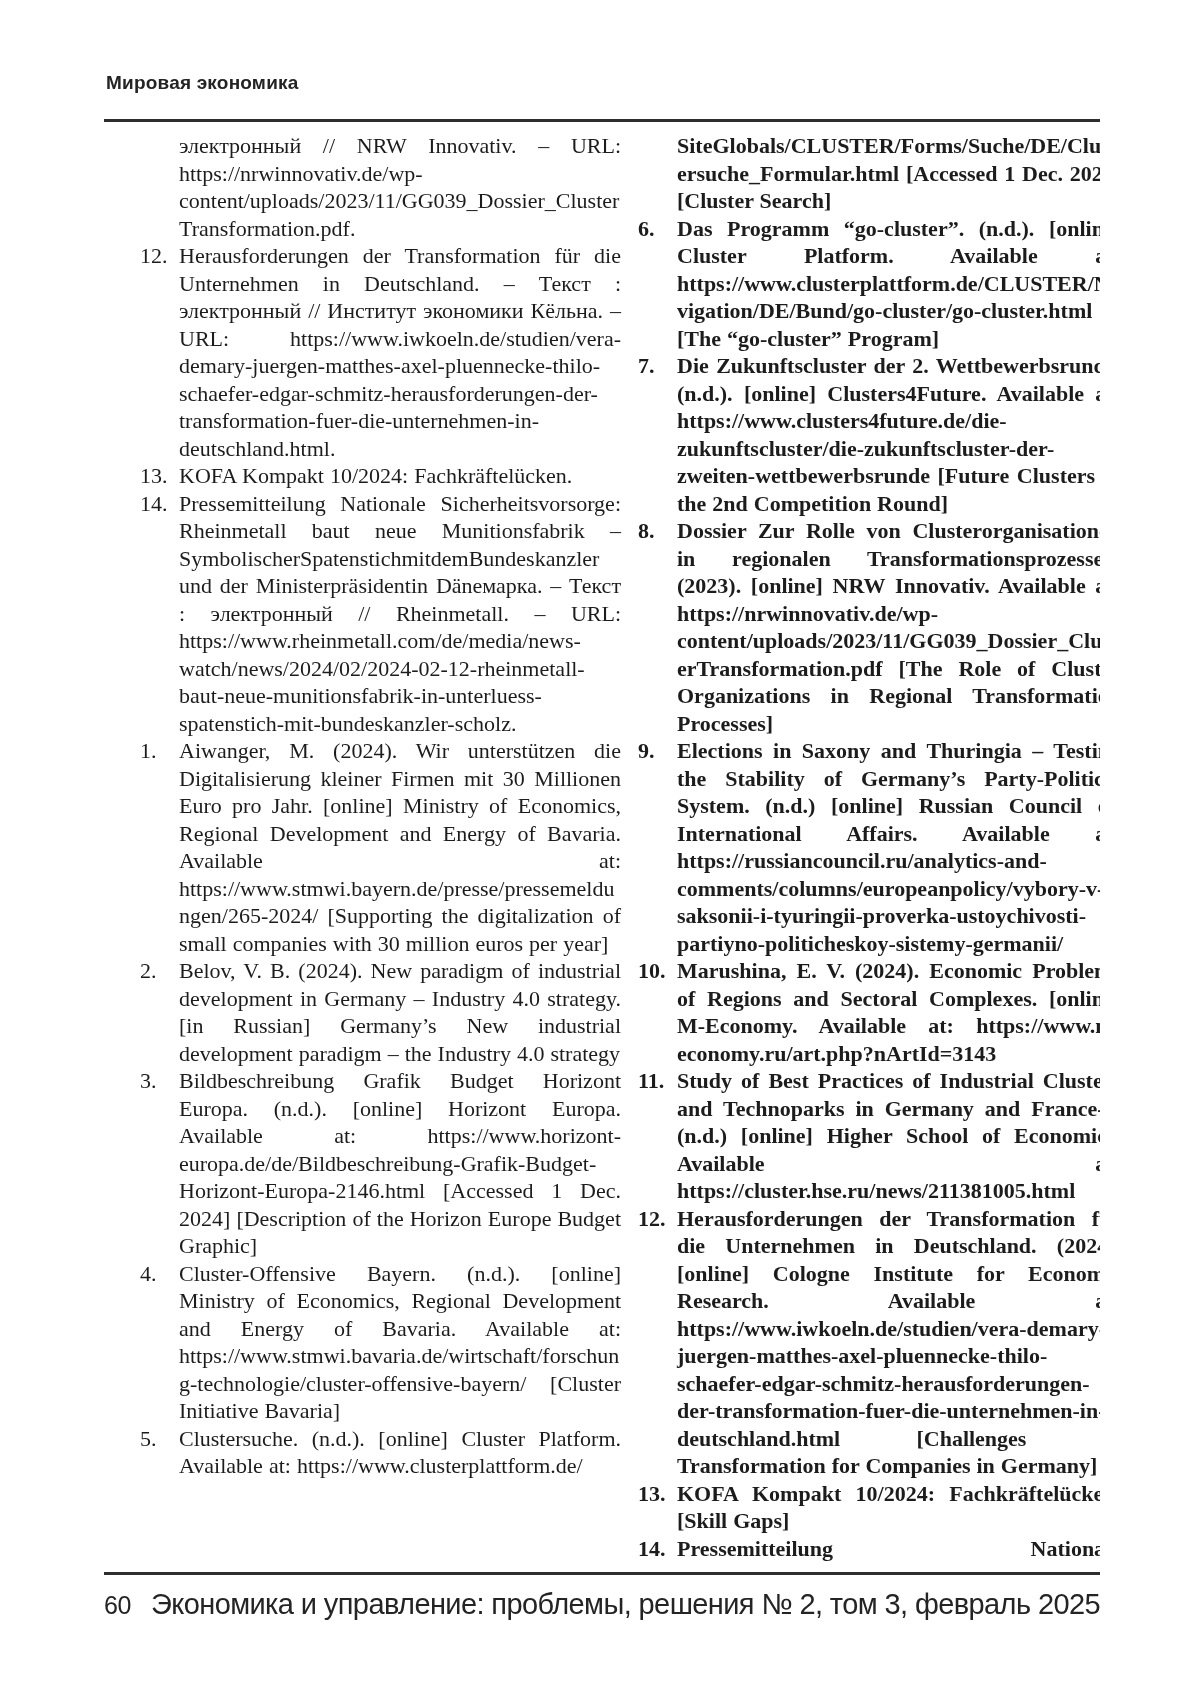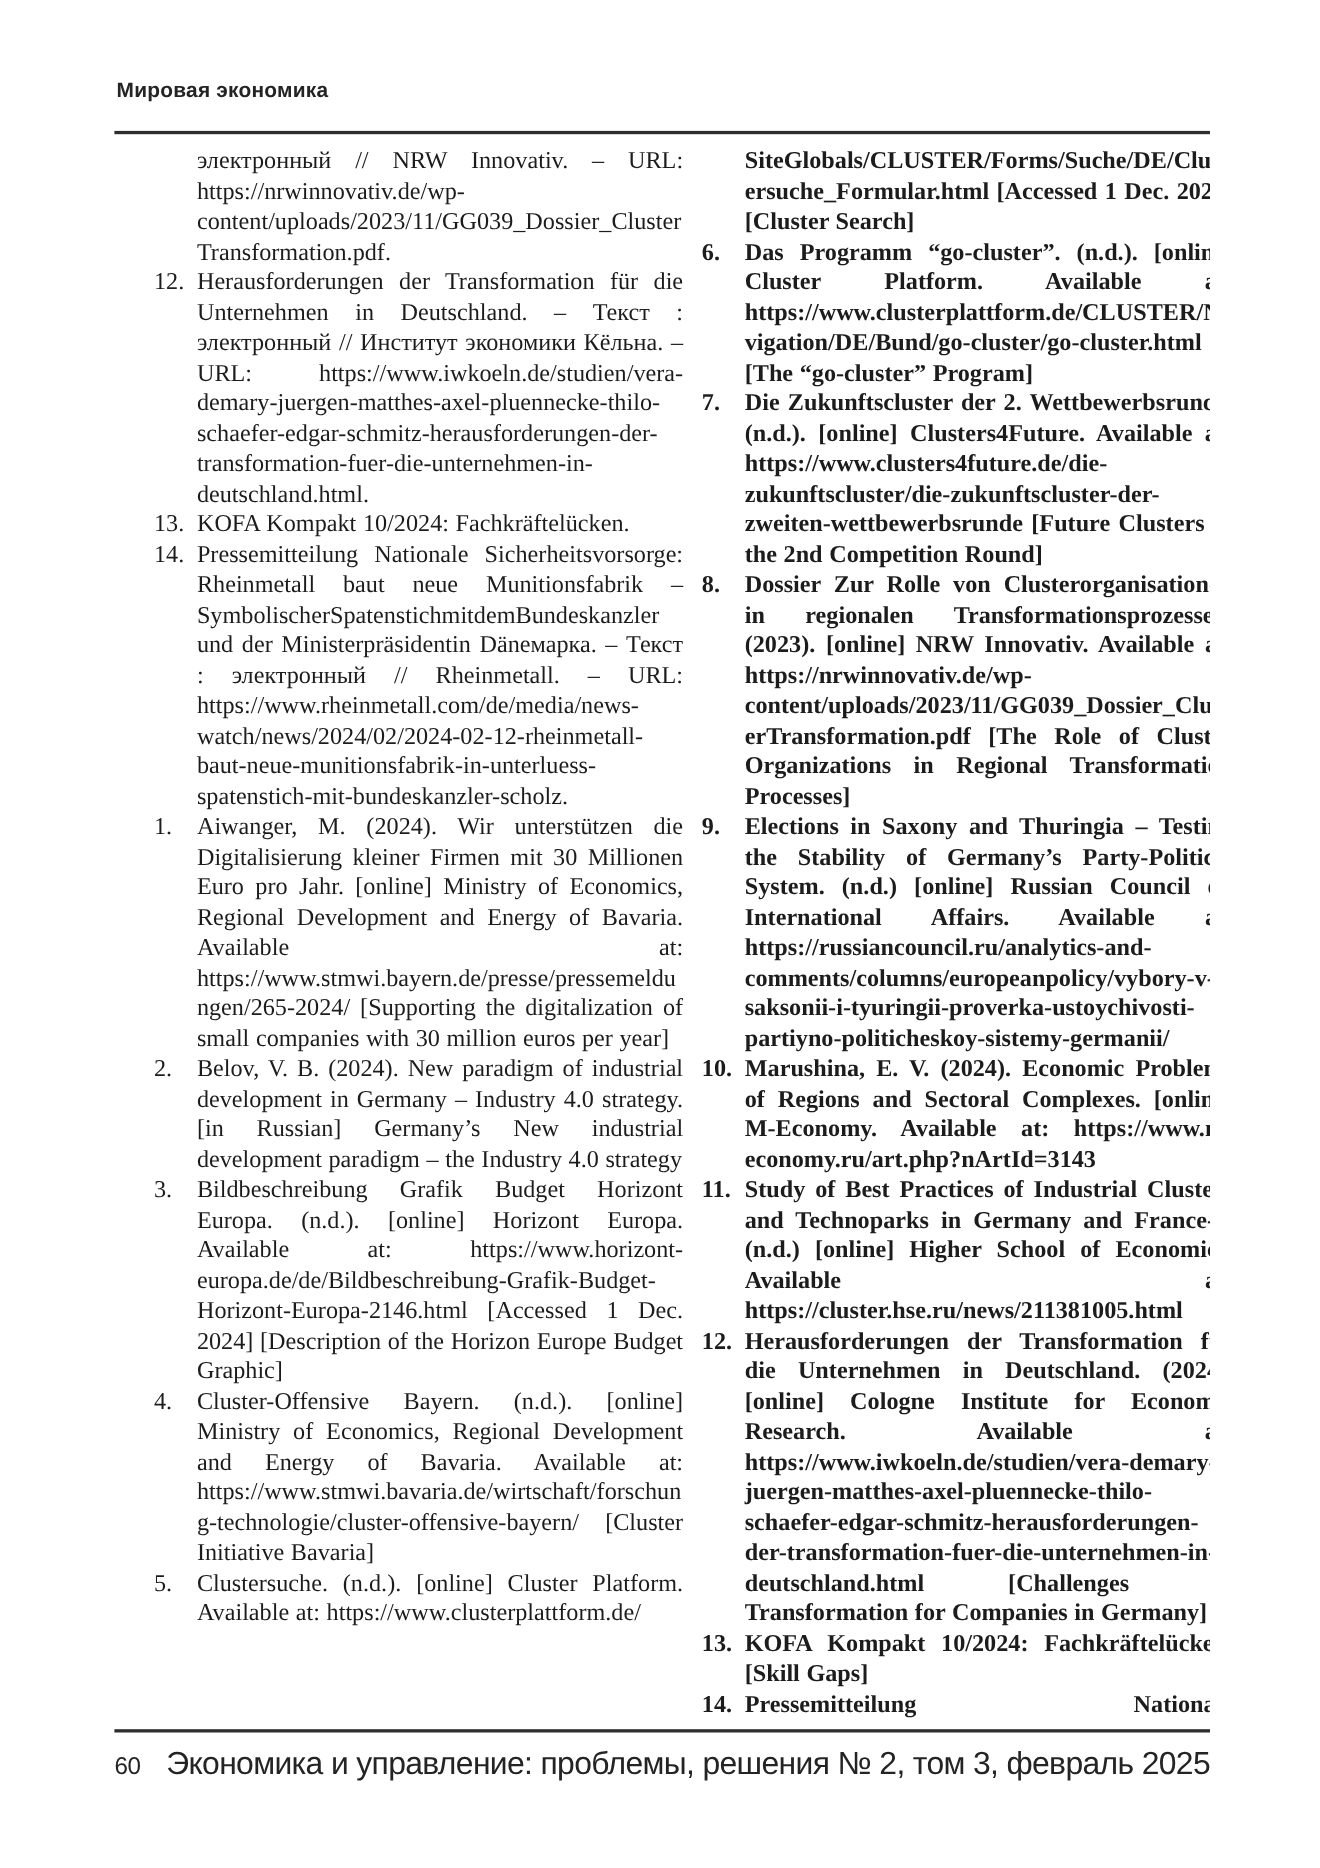--- a/index.html
+++ b/index.html
@@ -42,21 +42,21 @@
   }
   
   .footer-rule{
     position:absolute;left:104px;top:1572px;width:996px;height:3px;background:#2e2e2e;
   }
   .footer-row{
     position:absolute;left:104px;top:1588px;width:996px;
     display:flex;justify-content:space-between;align-items:baseline;
     font-family:"Liberation Sans", sans-serif;color:#242424;
   }
-  .page-number{font-size:22px;letter-spacing:-.3px;}
+  .page-number{font-size:25px;letter-spacing:-.3px;}
   .journal-line{font-size:29px;letter-spacing:-.6px;}
 </style>
 </head>
 <body>
 
 <header>
   <div class="running-head">Мировая экономика</div>
   <div class="header-rule"></div>
 </header>
 

